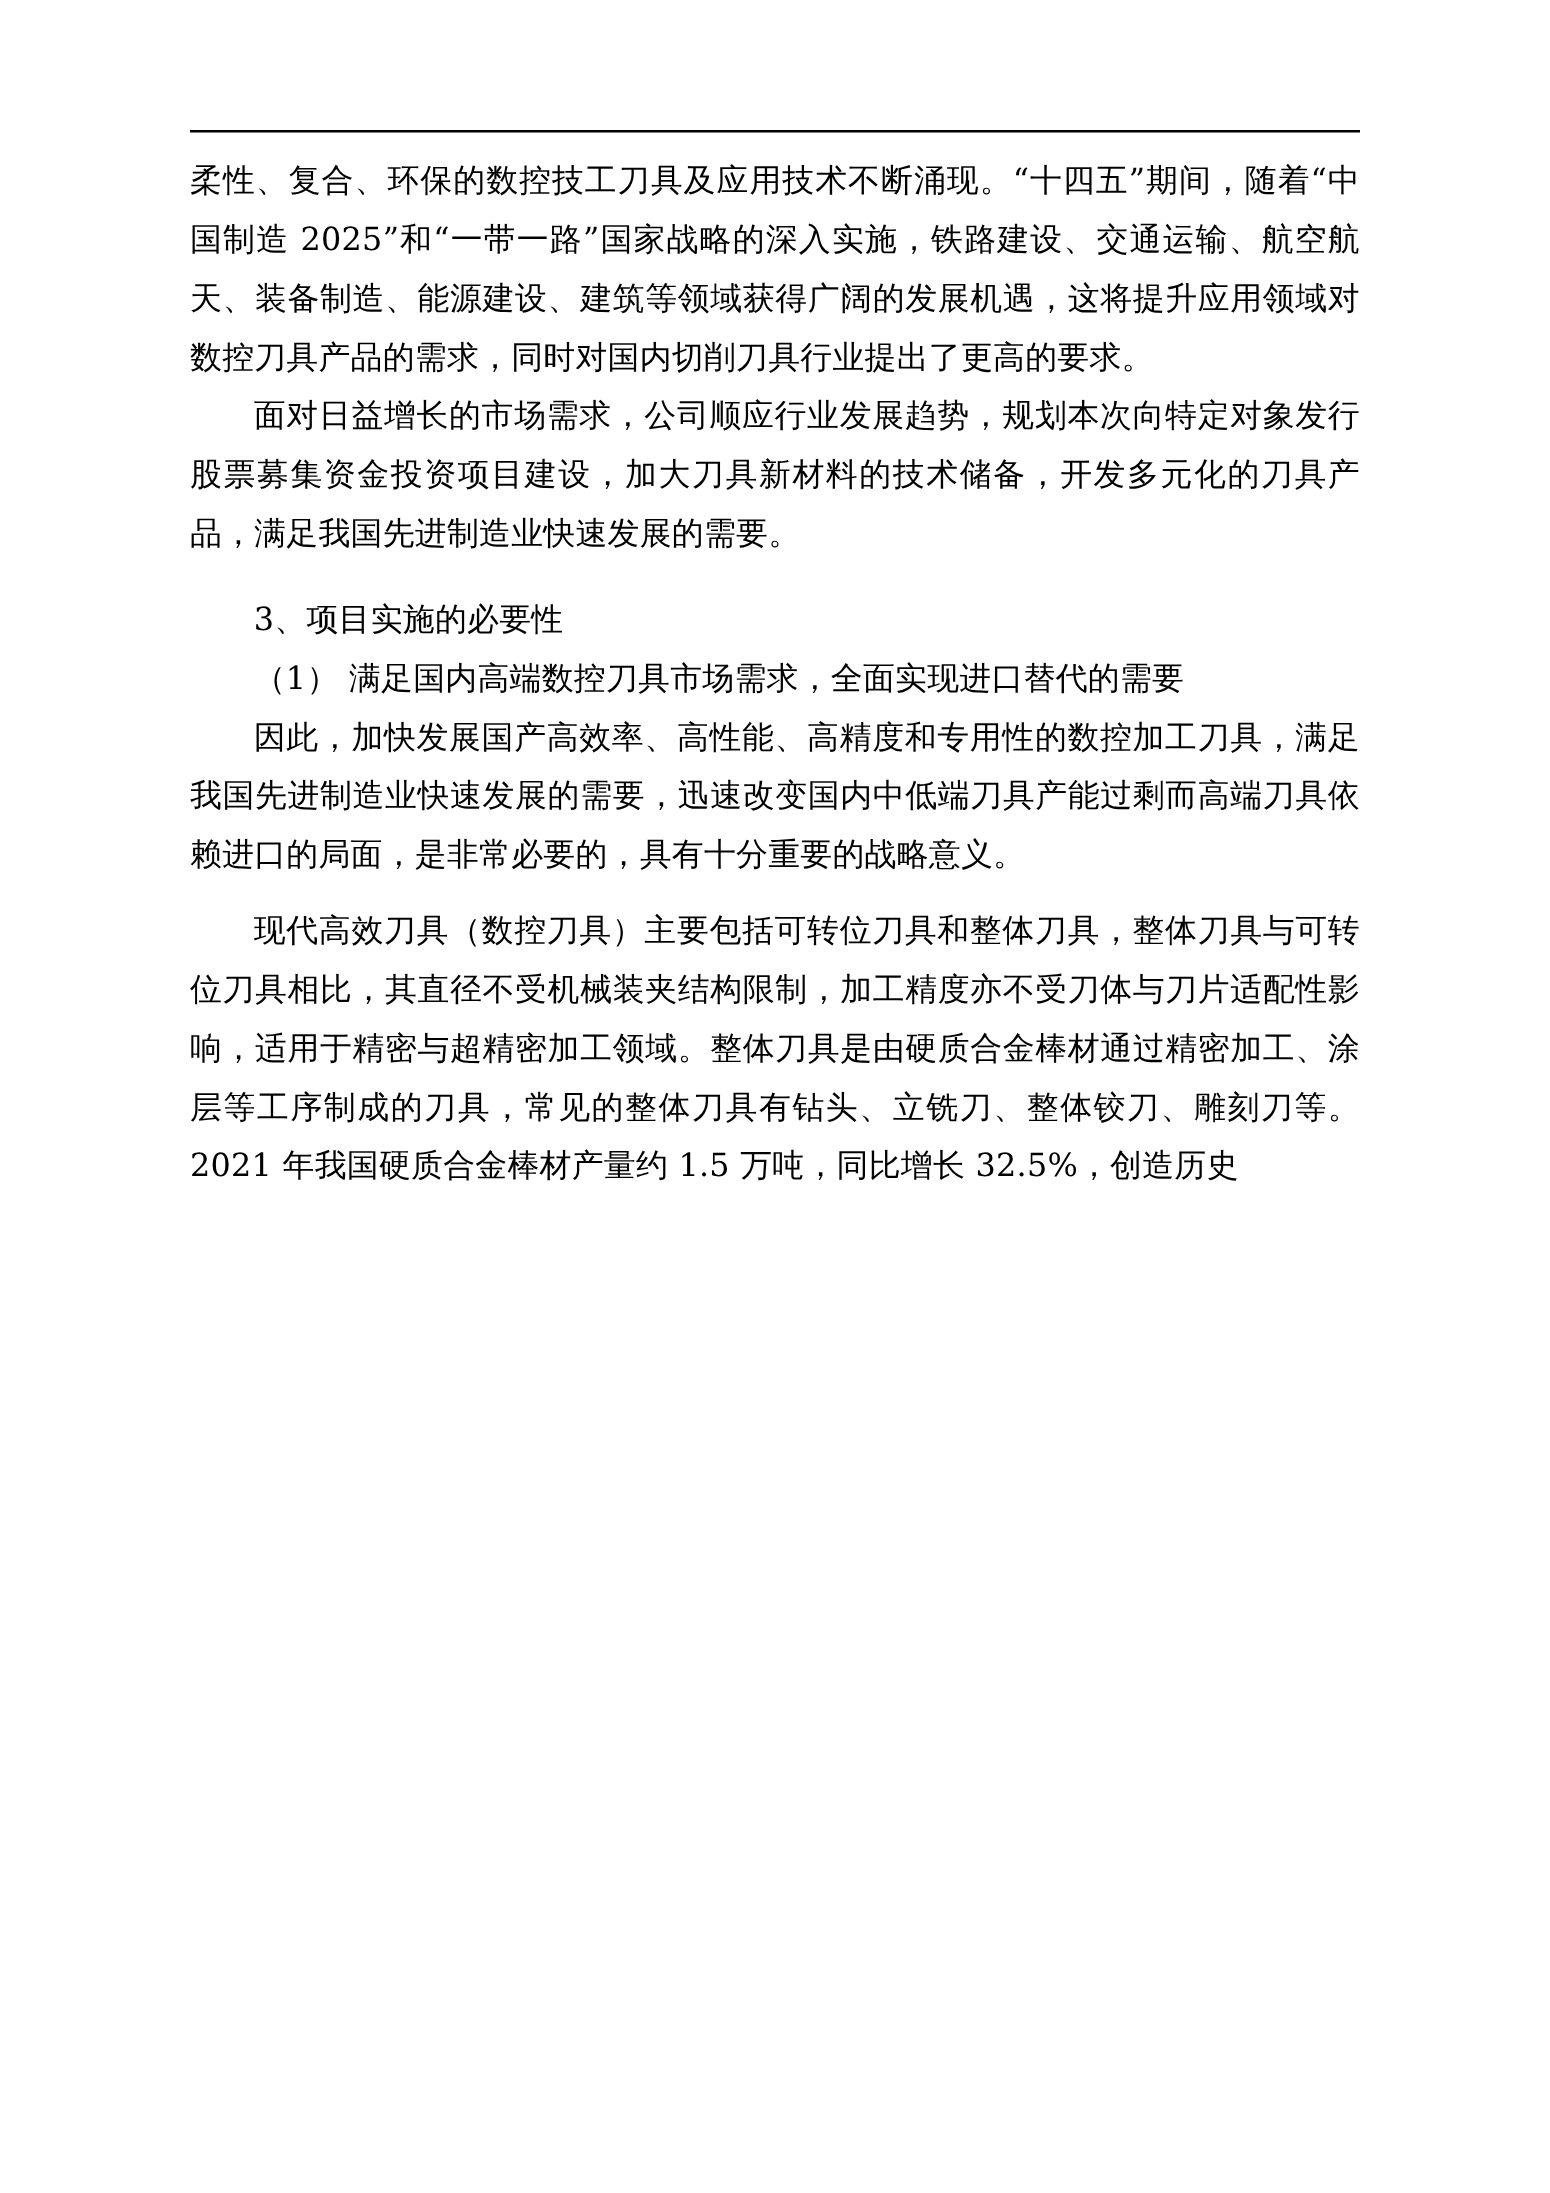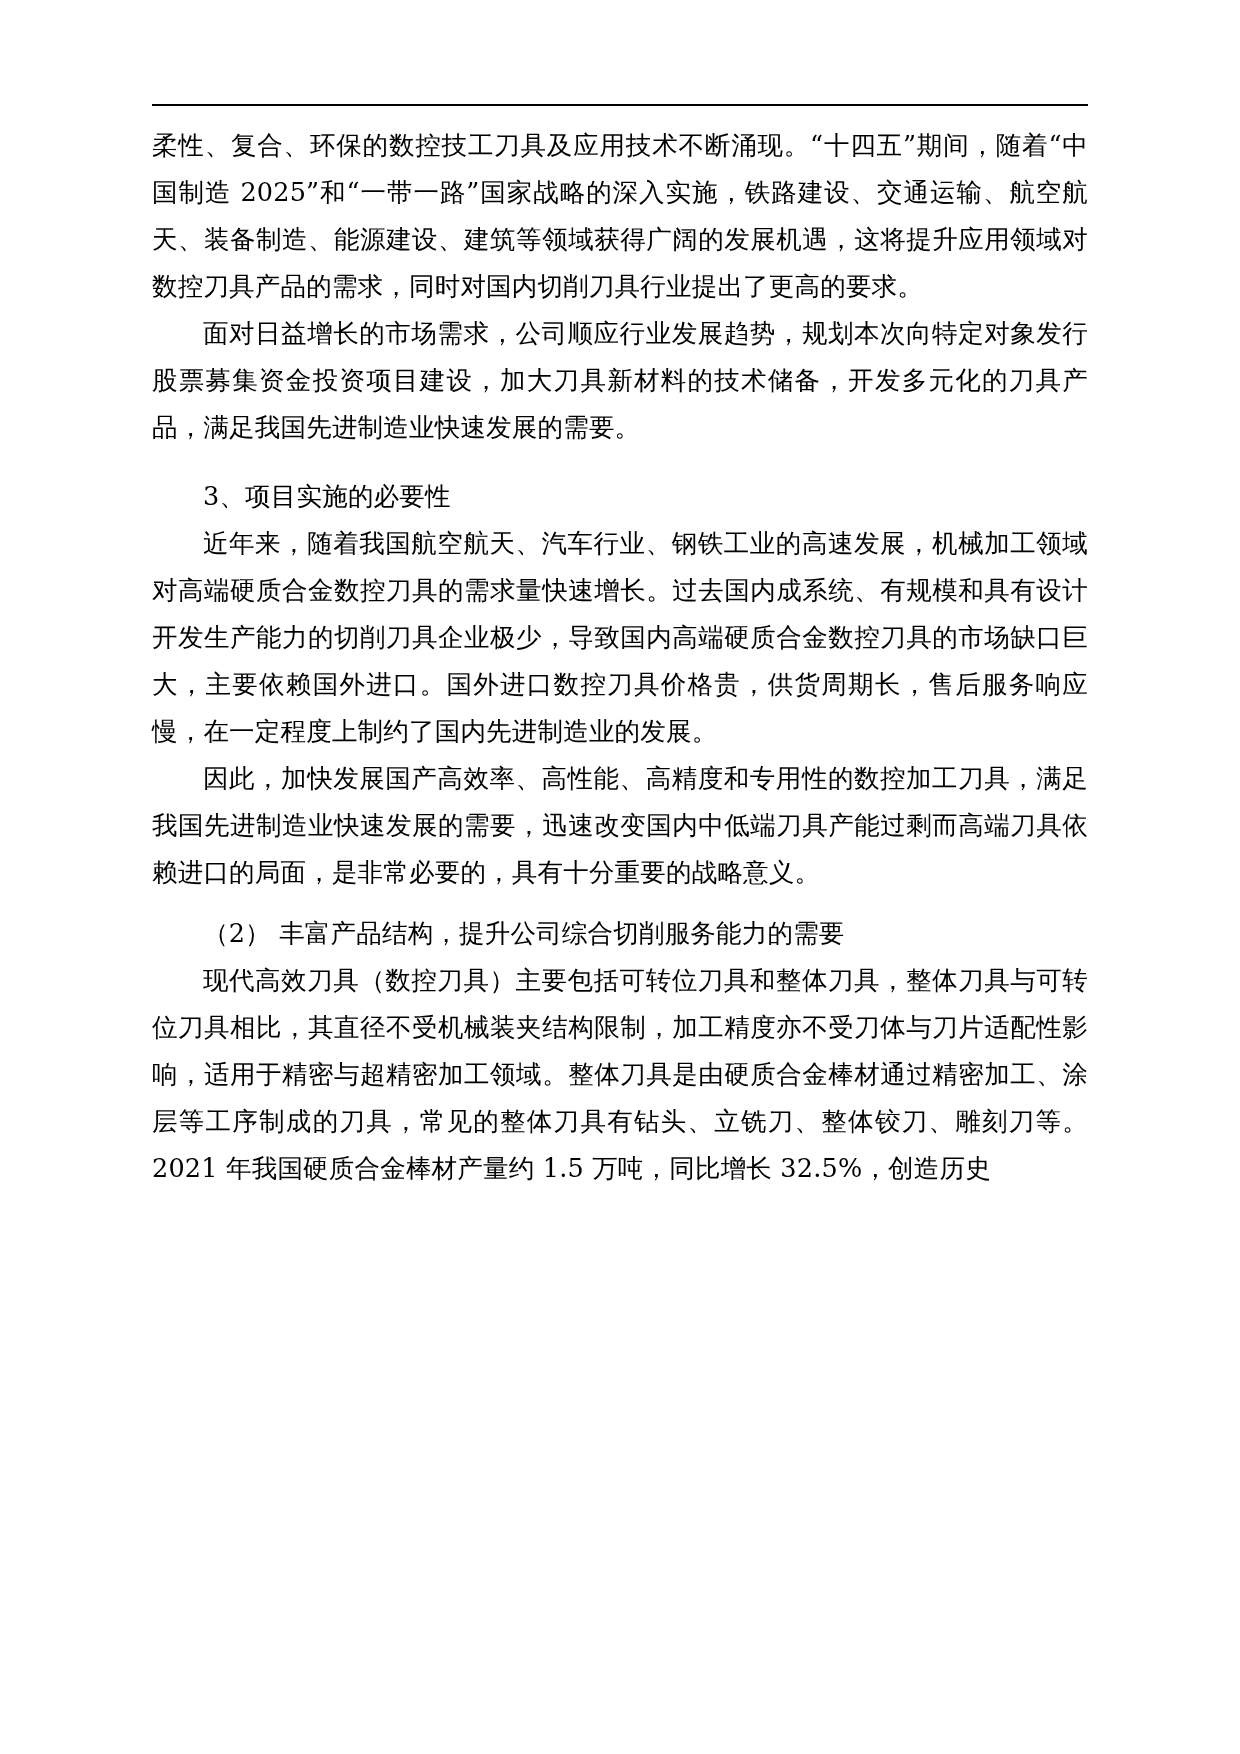--- a/index.html
+++ b/index.html
@@ -76,28 +76,27 @@
 
     <p class="noindent">柔性、复合、环保的数控技工刀具及应用技术不断涌现。“十四五”期间，随着“中国制造 2025”和“一带一路”国家战略的深入实施，铁路建设、交通运输、航空航天、装备制造、能源建设、建筑等领域获得广阔的发展机遇，这将提升应用领域对数控刀具产品的需求，同时对国内切削刀具行业提出了更高的要求。</p>
 
 
     <p class="indent">面对日益增长的市场需求，公司顺应行业发展趋势，规划本次向特定对象发行股票募集资金投资项目建设，加大刀具新材料的技术储备，开发多元化的刀具产品，满足我国先进制造业快速发展的需要。</p>
 
     <div class="spacer-md"></div>
 
     <p class="indent bold">3、项目实施的必要性</p>
 
+    <p class="indent">（1） 满足国内高端数控刀具市场需求，全面实现进口替代的需要</p>
 
-    <p class="indent">近年来，随着我国航空航天、汽车行业、钢铁工业的高速发展，机械加工领域对高端硬质合金数控刀具的需求量快速增长。过去国内成系统、有规模和具有设计开发生产能力的切削刀具企业极少，导致国内高端硬质合金数控刀具的市场缺口巨大，主要依赖国外进口。国外进口数控刀具价格贵，供货周期长，售后服务响应慢，在一定程度上制约了国内先进制造业的发展。</p>
 
     <p class="indent">因此，加快发展国产高效率、高性能、高精度和专用性的数控加工刀具，满足我国先进制造业快速发展的需要，迅速改变国内中低端刀具产能过剩而高端刀具依赖进口的局面，是非常必要的，具有十分重要的战略意义。</p>
 
     <div class="spacer-sm"></div>
 
-    <p class="indent">（2） 丰富产品结构，提升公司综合切削服务能力的需要</p>
 
     <p class="indent">现代高效刀具（数控刀具）主要包括可转位刀具和整体刀具，整体刀具与可转位刀具相比，其直径不受机械装夹结构限制，加工精度亦不受刀体与刀片适配性影响，适用于精密与超精密加工领域。整体刀具是由硬质合金棒材通过精密加工、涂层等工序制成的刀具，常见的整体刀具有钻头、立铣刀、整体铰刀、雕刻刀等。2021 年我国硬质合金棒材产量约 1.5 万吨，同比增长 32.5%，创造历史</p>
 
   </div>
 
   <div class="page-number">3</div>
 
 </div>
 
 </body></html>

